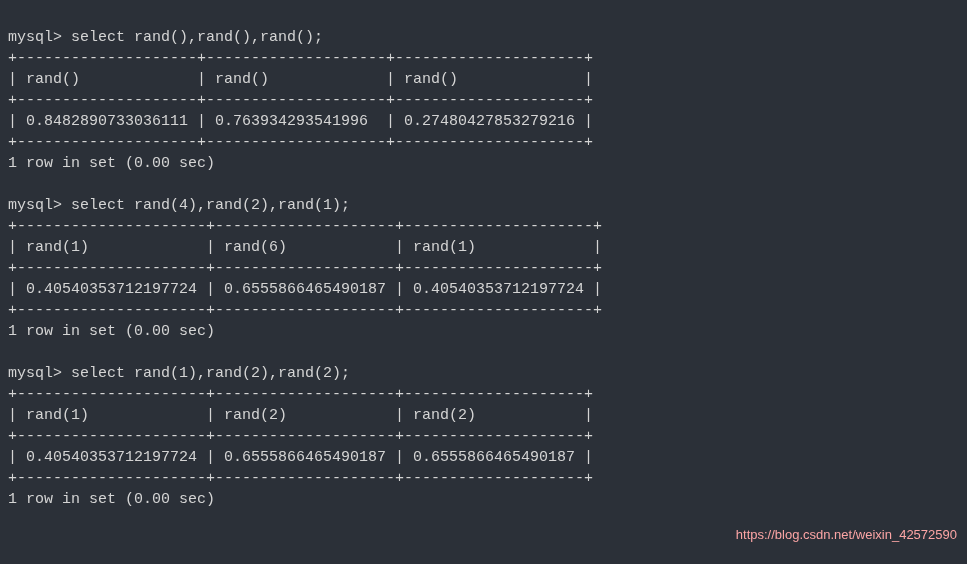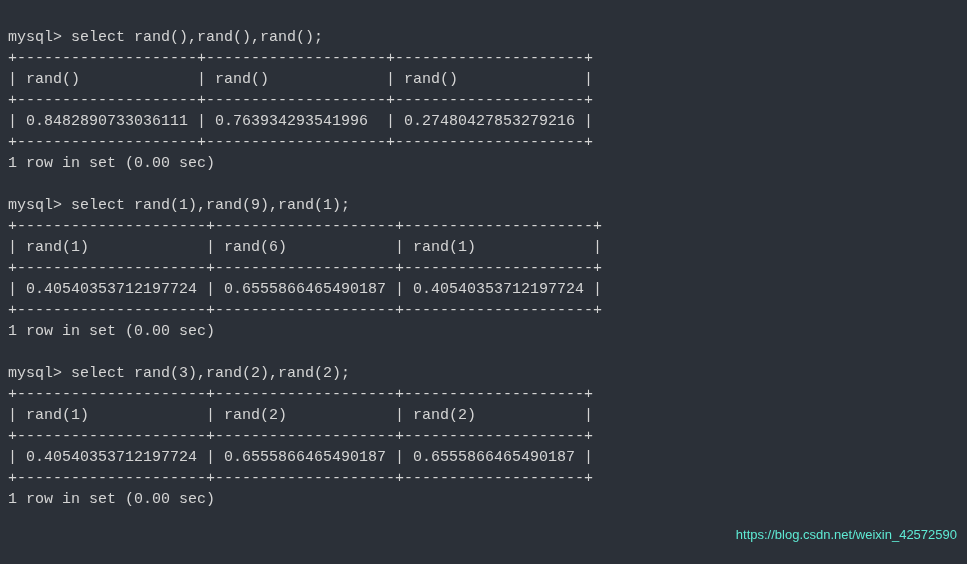--- a/index.html
+++ b/index.html
@@ -19,46 +19,46 @@
       position: relative;
       overflow: hidden;
     }
     .terminal {
       white-space: pre;
     }
     .watermark {
       position: absolute;
       bottom: 20px;
       right: 10px;
-      color: #5eead4;
+      color: #fca5a5;
       font-family: Arial, sans-serif;
       font-size: 13px;
     }
   </style>
 </head>
 <body>
 
 <div class="terminal">
 <span>mysql&gt;</span> <span>select rand(),rand(),rand();</span>
 <span>+--------------------+--------------------+---------------------+</span>
 <span>| rand()             | rand()             | rand()              |</span>
 <span>+--------------------+--------------------+---------------------+</span>
 <span>| 0.8482890733036111 | 0.763934293541996  | 0.27480427853279216 |</span>
 <span>+--------------------+--------------------+---------------------+</span>
 <span>1 row in set (0.00 sec)</span>
 
-<span>mysql&gt;</span> <span>select rand(1),rand(9),rand(1);</span>
+<span>mysql&gt;</span> <span>select rand(4),rand(2),rand(1);</span>
 <span>+---------------------+--------------------+---------------------+</span>
 <span>| rand(1)             | rand(6)            | rand(1)             |</span>
 <span>+---------------------+--------------------+---------------------+</span>
 <span>| 0.40540353712197724 | 0.6555866465490187 | 0.40540353712197724 |</span>
 <span>+---------------------+--------------------+---------------------+</span>
 <span>1 row in set (0.00 sec)</span>
 
-<span>mysql&gt;</span> <span>select rand(3),rand(2),rand(2);</span>
+<span>mysql&gt;</span> <span>select rand(1),rand(2),rand(2);</span>
 <span>+---------------------+--------------------+--------------------+</span>
 <span>| rand(1)             | rand(2)            | rand(2)            |</span>
 <span>+---------------------+--------------------+--------------------+</span>
 <span>| 0.40540353712197724 | 0.6555866465490187 | 0.6555866465490187 |</span>
 <span>+---------------------+--------------------+--------------------+</span>
 <span>1 row in set (0.00 sec)</span>
 </div>
 
 <div class="watermark">https://blog.csdn.net/weixin_42572590</div>
 

